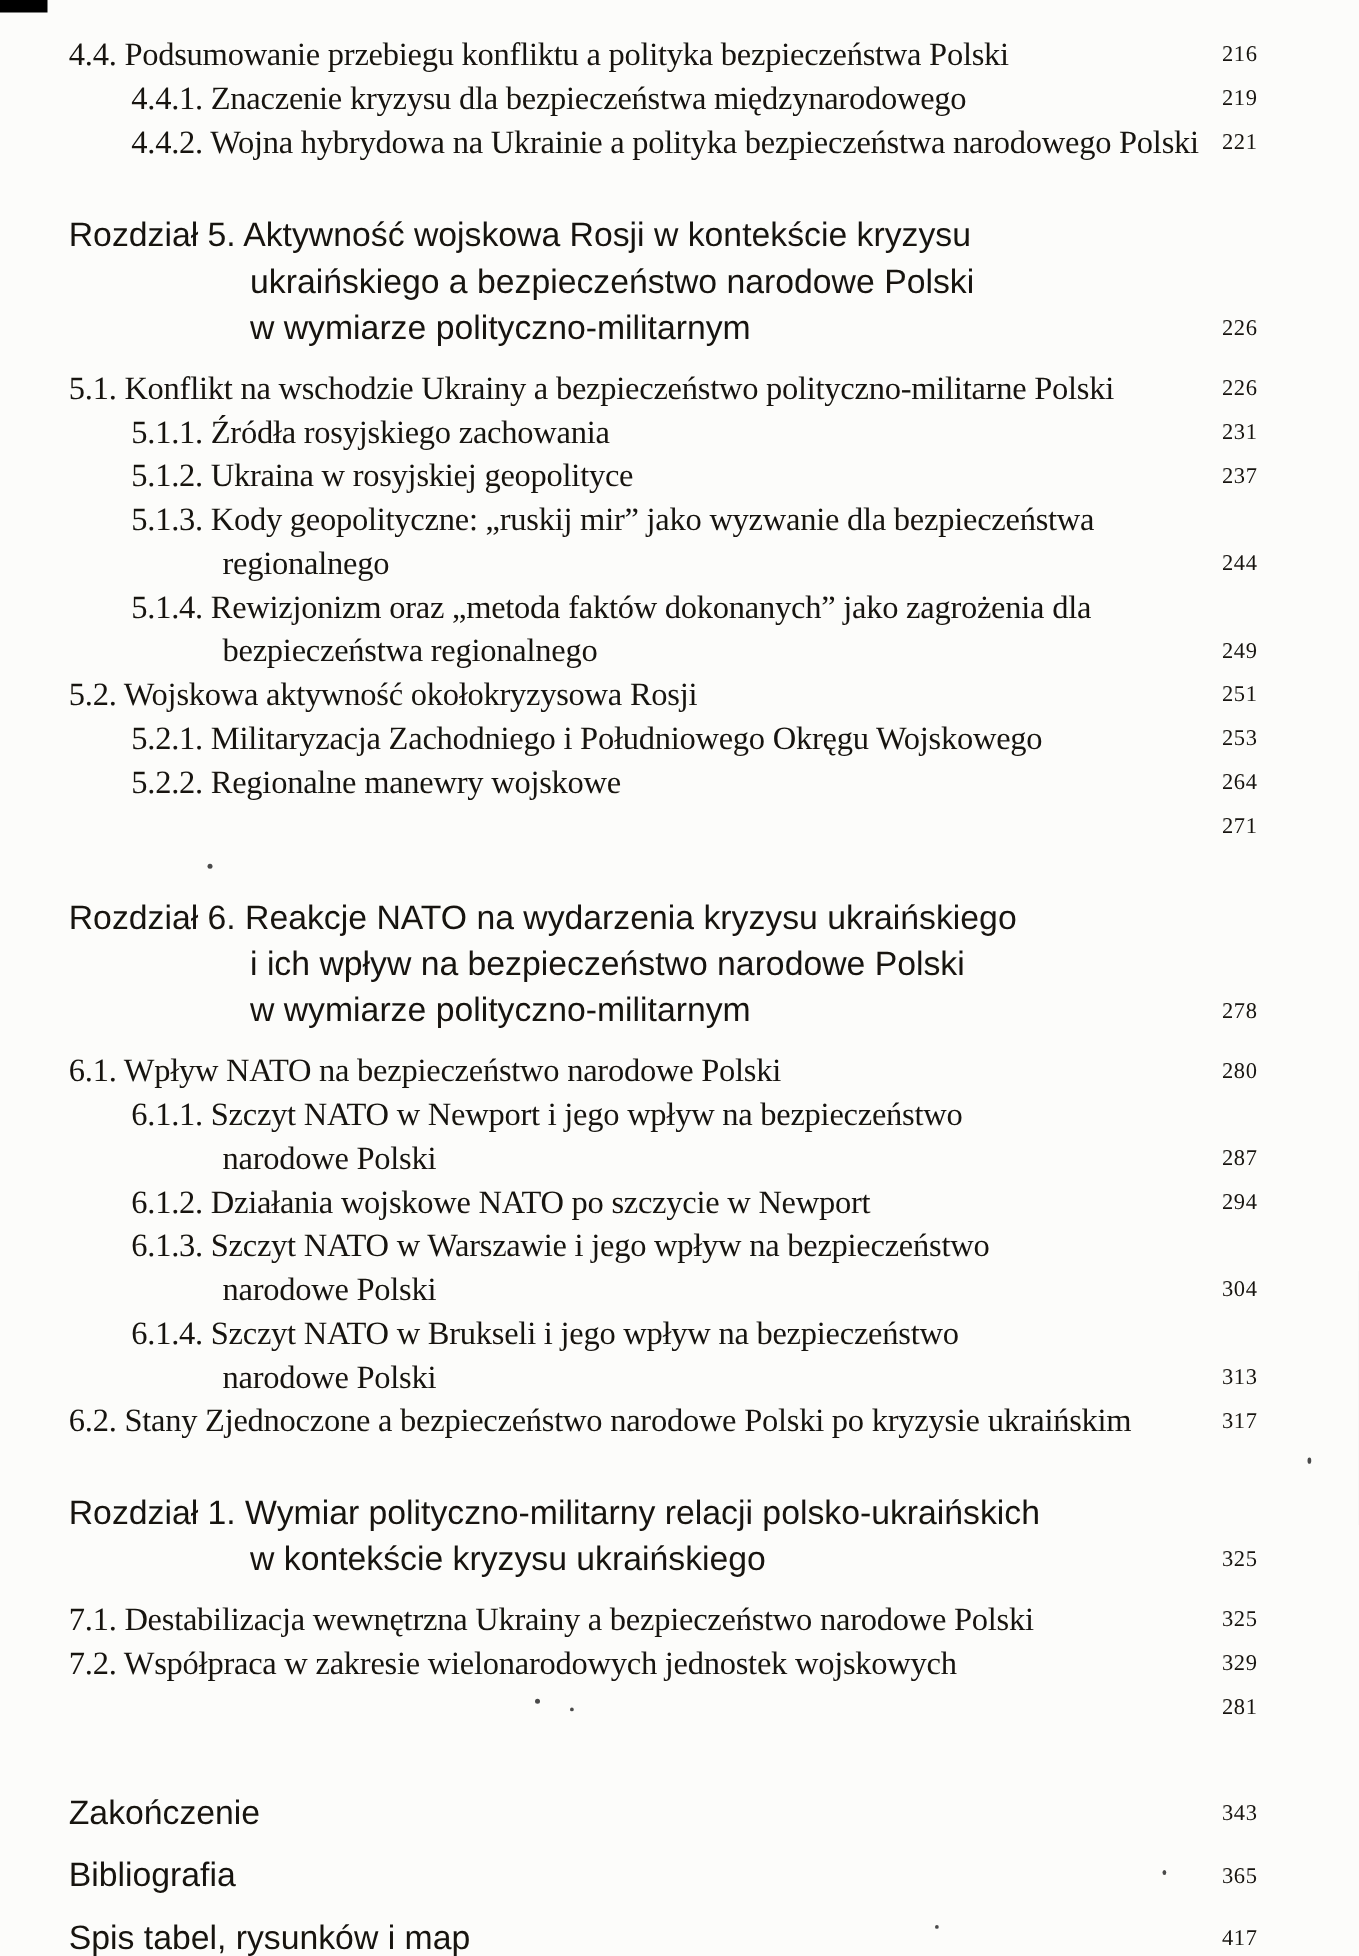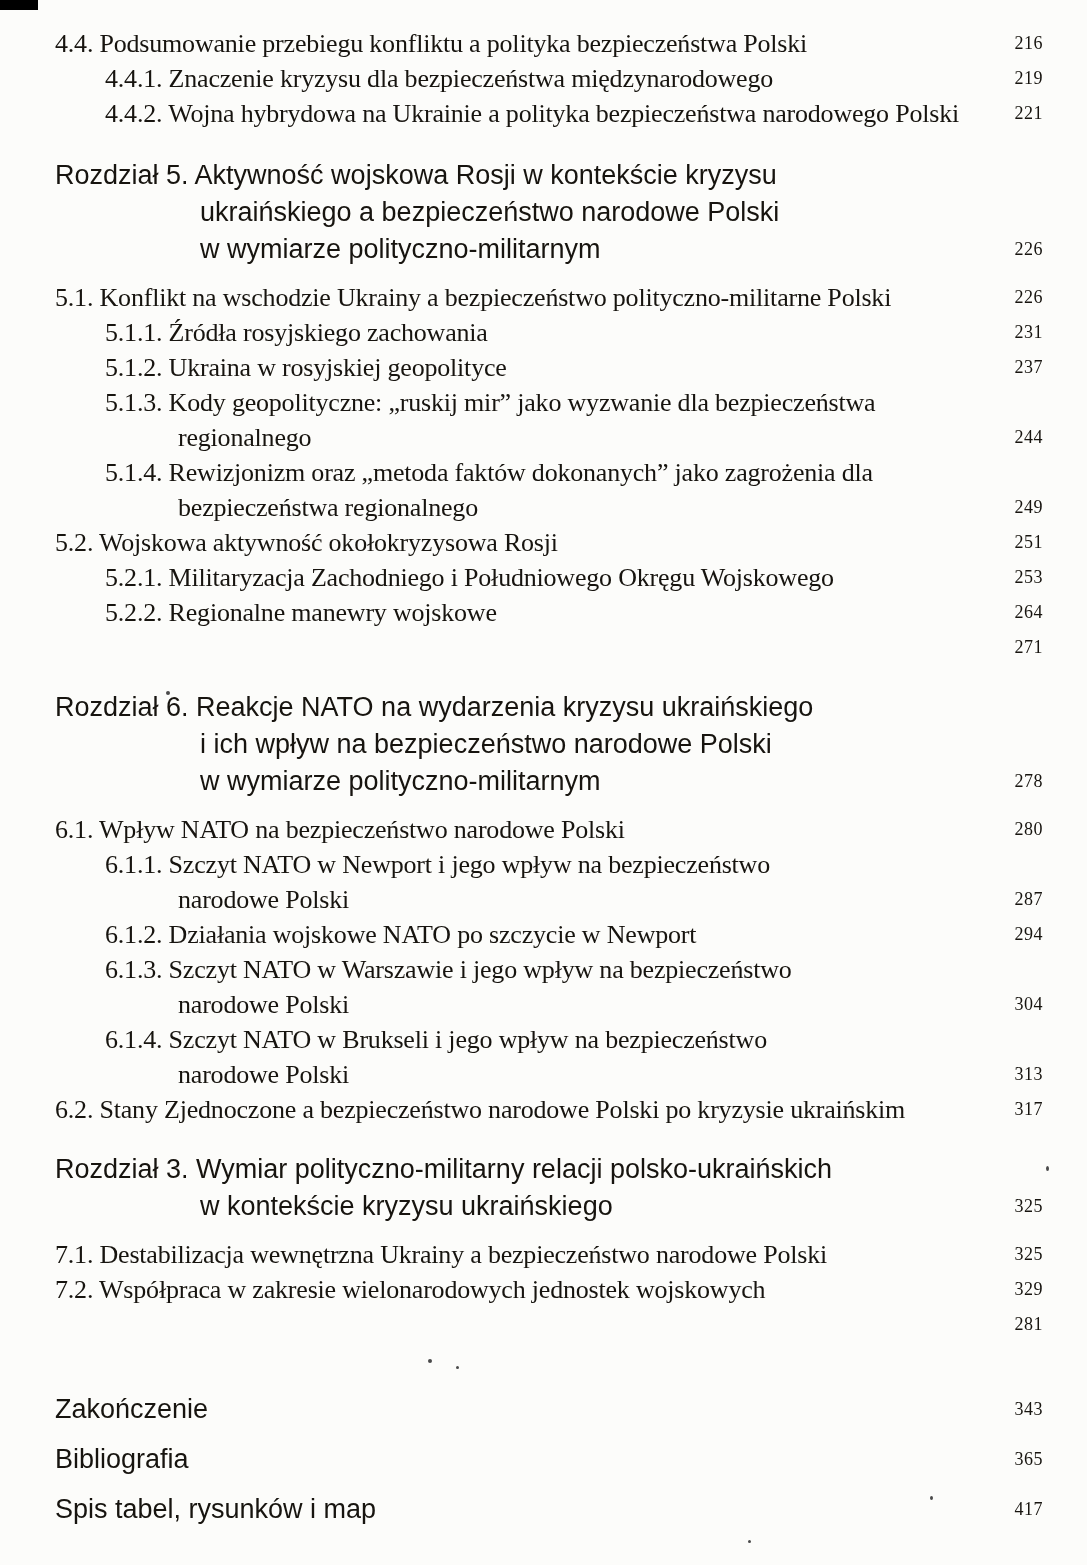--- a/index.html
+++ b/index.html
@@ -10,21 +10,21 @@
     height: 1565px;
     margin: 0 auto;
     background: #fcfcfa;
     color: #17140f;
     overflow: hidden;
   }
   .toc { padding-top: 26px; }
   .row {
     display: flex;
     align-items: flex-start;
-    padding-right: 44px;
+    padding-right: 81px;
   }
   .row .txt { white-space: nowrap; flex-shrink: 1; overflow: visible; }
   .row .pg {
     margin-left: auto;
     padding-left: 6px;
     flex-shrink: 0;
     font-family: "Liberation Serif", serif;
     font-size: 18px;
     letter-spacing: 0.5px;
   }
@@ -41,22 +41,22 @@
   
   .chap, .chapcont, .back {
     font-family: "Liberation Sans", sans-serif;
     font-size: 27px;
     line-height: 37px;
   }
   .chap     { padding-left: 55px; }
   .chapcont { padding-left: 200px; }
   .back     { padding-left: 55px; line-height: 50px; }
   
-  .gap-chap  { margin-top: 26px; }
-  .gap-chap2 { margin-top: 24px; }
+  .gap-chap  { margin-top: 39px; }
+  .gap-chap2 { margin-top: 38px; }
   .gap-after { margin-top: 12px; }
   .gap-back  { margin-top: 42px; }
   
   .artifact { position: absolute; background: #000; }
   .speck {
     position: absolute;
     background: #4a4a4a;
     border-radius: 50%;
   }
 </style>
@@ -183,21 +183,21 @@
     <div class="row cont">
       <span class="txt">narodowe Polski</span>
       <span class="pg">313</span>
     </div>
     <div class="row l1">
       <span class="txt">6.2. Stany Zjednoczone a bezpieczeństwo narodowe Polski po kryzysie ukraińskim</span>
       <span class="pg">317</span>
     </div>
 
     <div class="row chap gap-chap2">
-      <span class="txt">Rozdział 3. Wymiar polityczno-militarny relacji polsko-ukraińskich</span>
+      <span class="txt">Rozdział 1. Wymiar polityczno-militarny relacji polsko-ukraińskich</span>
       <span class="pg"></span>
     </div>
     <div class="row chapcont">
       <span class="txt">w kontekście kryzysu ukraińskiego</span>
       <span class="pg">325</span>
     </div>
 
     <div class="row l1 gap-after">
       <span class="txt">7.1. Destabilizacja wewnętrzna Ukrainy a bezpieczeństwo narodowe Polski</span>
       <span class="pg">325</span>

